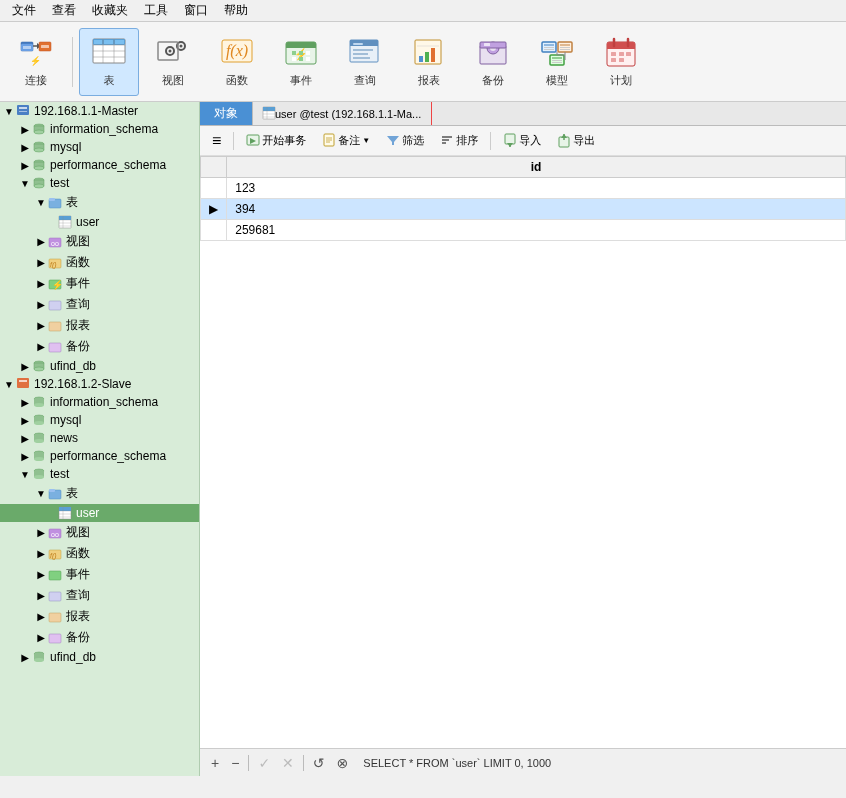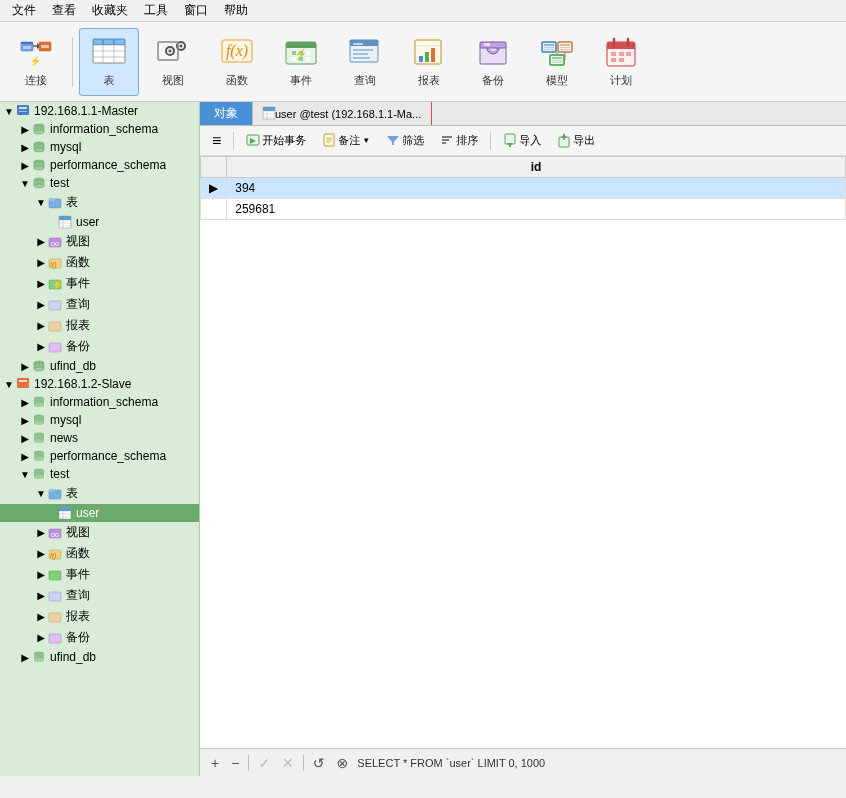--- a/index.html
+++ b/index.html
@@ -47,21 +47,21 @@
     .data-table { border-collapse: collapse; width: 100%; }
     .data-table th { background: #f0f0f0; border: 1px solid #ccc; padding: 3px 8px; text-align: center; font-size: 12px; }
     .data-table td { border: 1px solid #ddd; padding: 3px 8px; font-size: 12px; }
     .data-table tr.selected-row { background: #cce5ff; }
 
     
     .bottom-bar { display: flex; align-items: center; background: #f0f0f0; border-top: 1px solid #ccc; padding: 2px 8px; height: 28px; gap: 6px; }
     .bottom-btn { border: none; background: transparent; cursor: pointer; font-size: 14px; color: #555; padding: 0 3px; }
     .bottom-btn.disabled { color: #bbb; cursor: default; }
     .bottom-sep { width: 1px; height: 16px; background: #bbb; }
-    .sql-text { font-size: 11px; color: #333; }
+    .sql-text { font-size: 11px; color: #333; margin-left: 6px; }
 
     
     svg { overflow: visible; }
 
     
     ::-webkit-scrollbar { width: 8px; height: 8px; }
     ::-webkit-scrollbar-track { background: #f0f0f0; }
     ::-webkit-scrollbar-thumb { background: #bbb; border-radius: 4px; }
   </style>
 </head>
@@ -666,20 +666,24 @@
 
     <div class="data-table-wrapper">
       <table class="data-table">
         <thead>
           <tr>
             <th style="width:20px;"></th>
             <th>id</th>
           </tr>
         </thead>
         <tbody>
+          <tr>
+            <td></td>
+            <td>123</td>
+          </tr>
           <tr class="selected-row">
             <td style="text-align:center;">▶</td>
             <td>394</td>
           </tr>
           <tr>
             <td></td>
             <td>259681</td>
           </tr>
         </tbody>
       </table>

